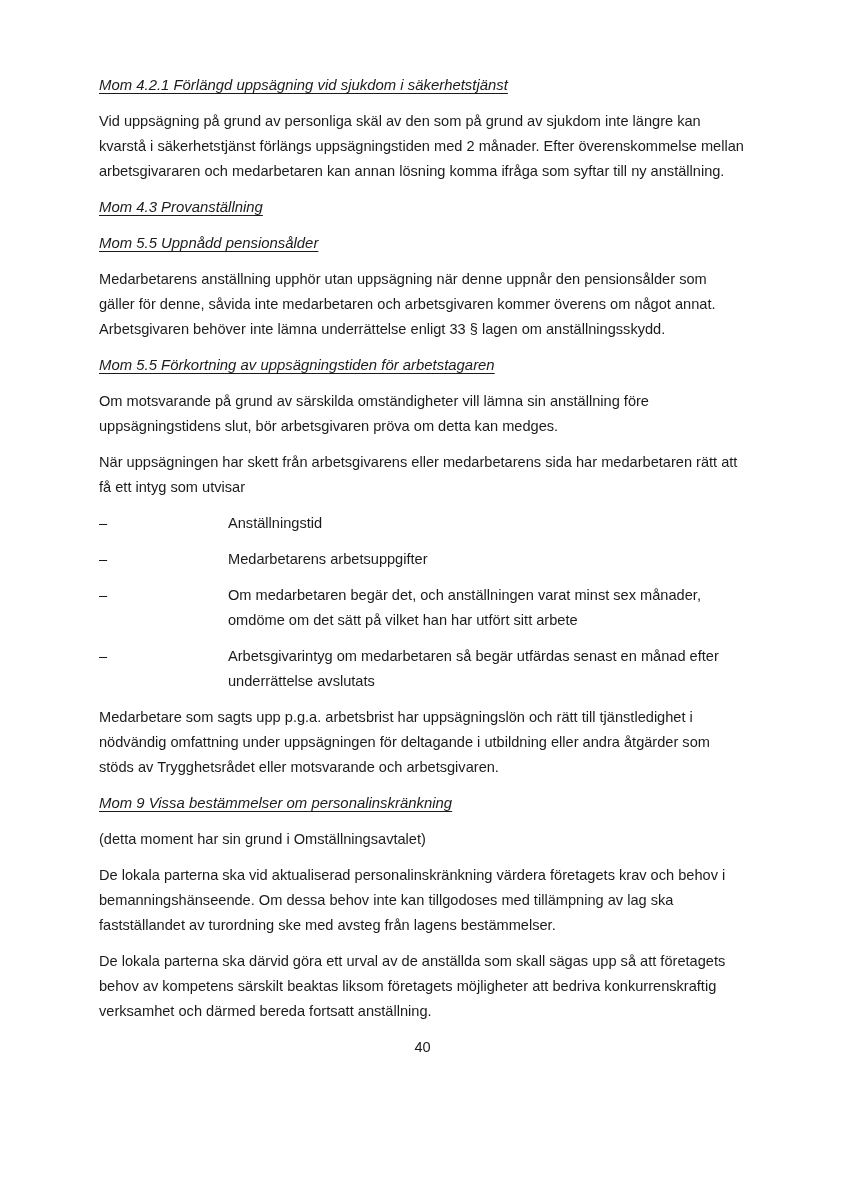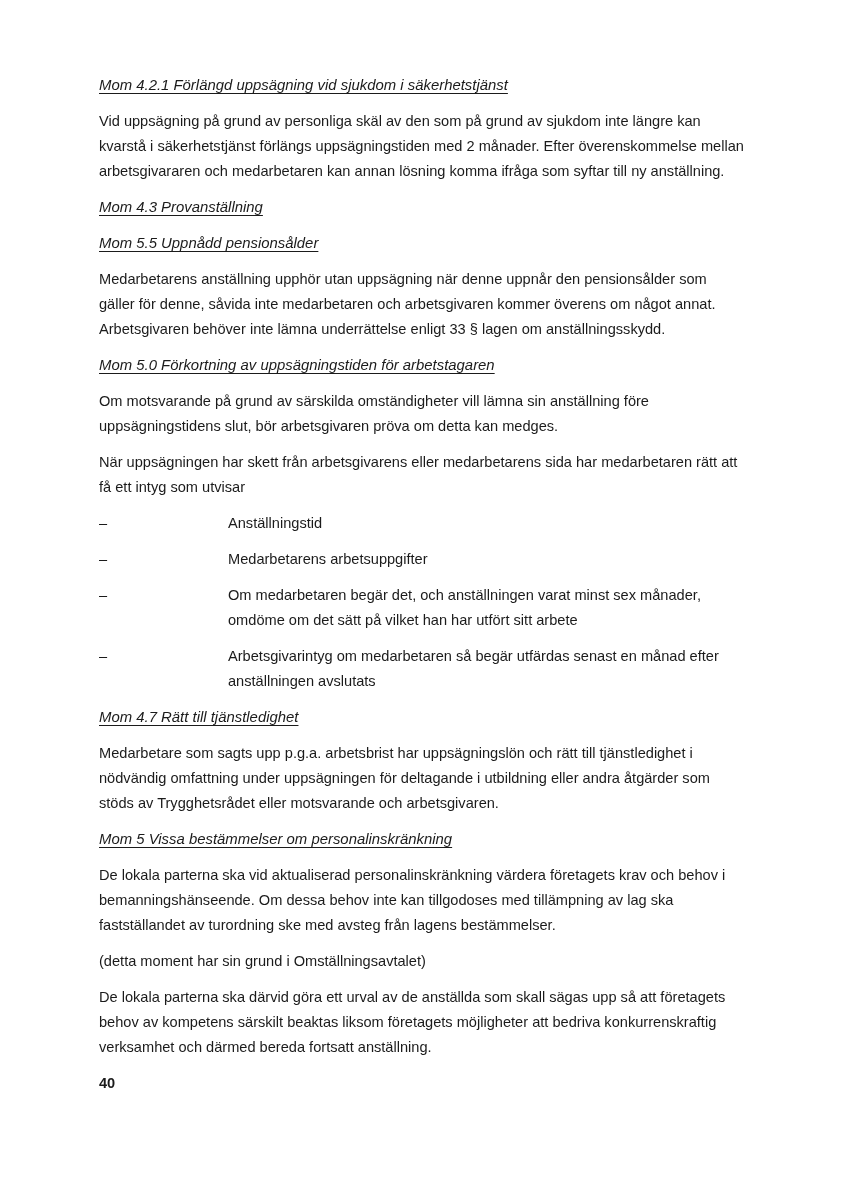--- a/index.html
+++ b/index.html
@@ -44,41 +44,41 @@
   }
   .doc-list-marker {
     flex: 0 0 94px;
     width: 94px;
   }
   .doc-list-text {
     flex: 1 1 auto;
     margin-left: 35px;
   }
   .page-number {
+    text-align: center;
     margin: 0;
-    font-weight: bold;
   }
 </style>
 </head>
 <body>
 
 <div class="page">
 
   <h2 class="doc-heading">Mom 4.2.1 Förlängd uppsägning vid sjukdom i säkerhetstjänst</h2>
 
   <p class="doc-para">Vid uppsägning på grund av personliga skäl av den som på grund av sjukdom inte längre kan kvarstå i säkerhetstjänst förlängs uppsägningstiden med 2 månader. Efter överenskommelse mellan arbetsgivararen och medarbetaren kan annan lösning komma ifråga som syftar till ny anställning.</p>
 
   <h2 class="doc-heading">Mom 4.3 Provanställning</h2>
 
 
   <h2 class="doc-heading">Mom 5.5 Uppnådd pensionsålder</h2>
 
   <p class="doc-para">Medarbetarens anställning upphör utan uppsägning när denne uppnår den pensionsålder som gäller för denne, såvida inte medarbetaren och arbetsgivaren kommer överens om något annat. Arbetsgivaren behöver inte lämna underrättelse enligt 33 § lagen om anställningsskydd.</p>
 
-  <h2 class="doc-heading">Mom 5.0 Förkortning av uppsägningstiden för arbetstagaren</h2>
+  <h2 class="doc-heading">Mom 5.5 Förkortning av uppsägningstiden för arbetstagaren</h2>
 
   <p class="doc-para">Om motsvarande på grund av särskilda omständigheter vill lämna sin anställning före uppsägningstidens slut, bör arbetsgivaren pröva om detta kan medges.</p>
 
 
   <p class="doc-para">När uppsägningen har skett från arbetsgivarens eller medarbetarens sida har medarbetaren rätt att få ett intyg som utvisar</p>
 
   <ul class="doc-list">
     <li class="doc-list-item">
       <span class="doc-list-marker">–</span>
       <span class="doc-list-text">Anställningstid</span>
@@ -86,31 +86,30 @@
     <li class="doc-list-item">
       <span class="doc-list-marker">–</span>
       <span class="doc-list-text">Medarbetarens arbetsuppgifter</span>
     </li>
     <li class="doc-list-item">
       <span class="doc-list-marker">–</span>
       <span class="doc-list-text">Om medarbetaren begär det, och anställningen varat minst sex månader, omdöme om det sätt på vilket han har utfört sitt arbete</span>
     </li>
     <li class="doc-list-item">
       <span class="doc-list-marker">–</span>
-      <span class="doc-list-text">Arbetsgivarintyg om medarbetaren så begär utfärdas senast en månad efter anställningen avslutats</span>
+      <span class="doc-list-text">Arbetsgivarintyg om medarbetaren så begär utfärdas senast en månad efter underrättelse avslutats</span>
     </li>
   </ul>
 
-  <h2 class="doc-heading">Mom 4.7 Rätt till tjänstledighet</h2>
 
   <p class="doc-para">Medarbetare som sagts upp p.g.a. arbetsbrist har uppsägningslön och rätt till tjänstledighet i nödvändig omfattning under uppsägningen för deltagande i utbildning eller andra åtgärder som stöds av Trygghetsrådet eller motsvarande och arbetsgivaren.</p>
 
-  <h2 class="doc-heading">Mom 5 Vissa bestämmelser om personalinskränkning</h2>
+  <h2 class="doc-heading">Mom 9 Vissa bestämmelser om personalinskränkning</h2>
+
+  <p class="doc-para">(detta moment har sin grund i Omställningsavtalet)</p>
 
   <p class="doc-para">De lokala parterna ska vid aktualiserad personalinskränkning värdera företagets krav och behov i bemanningshänseende. Om dessa behov inte kan tillgodoses med tillämpning av lag ska fastställandet av turordning ske med avsteg från lagens bestämmelser.</p>
-
-  <p class="doc-para">(detta moment har sin grund i Omställningsavtalet)</p>
 
   <p class="doc-para">De lokala parterna ska därvid göra ett urval av de anställda som skall sägas upp så att företagets behov av kompetens särskilt beaktas liksom företagets möjligheter att bedriva konkurrenskraftig verksamhet och därmed bereda fortsatt anställning.</p>
 
   <div class="page-number">40</div>
 
 </div>
 
 </body></html>

